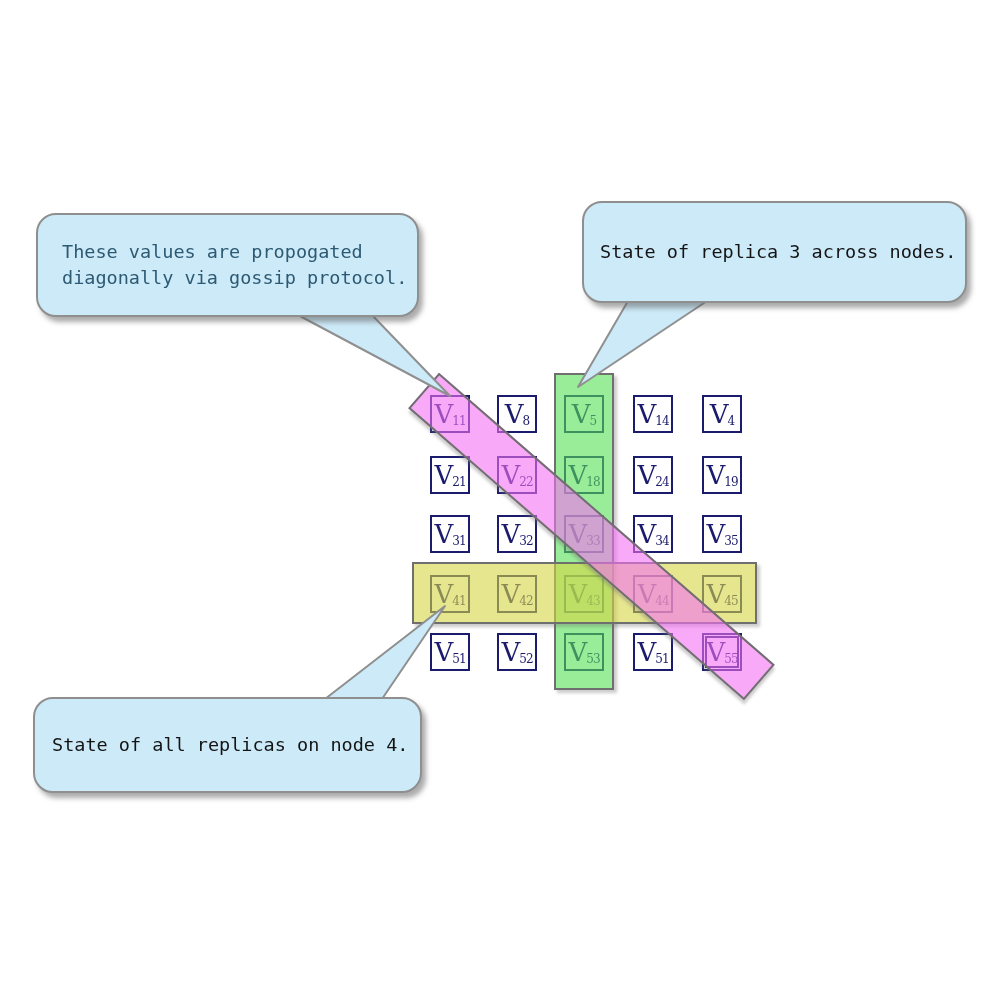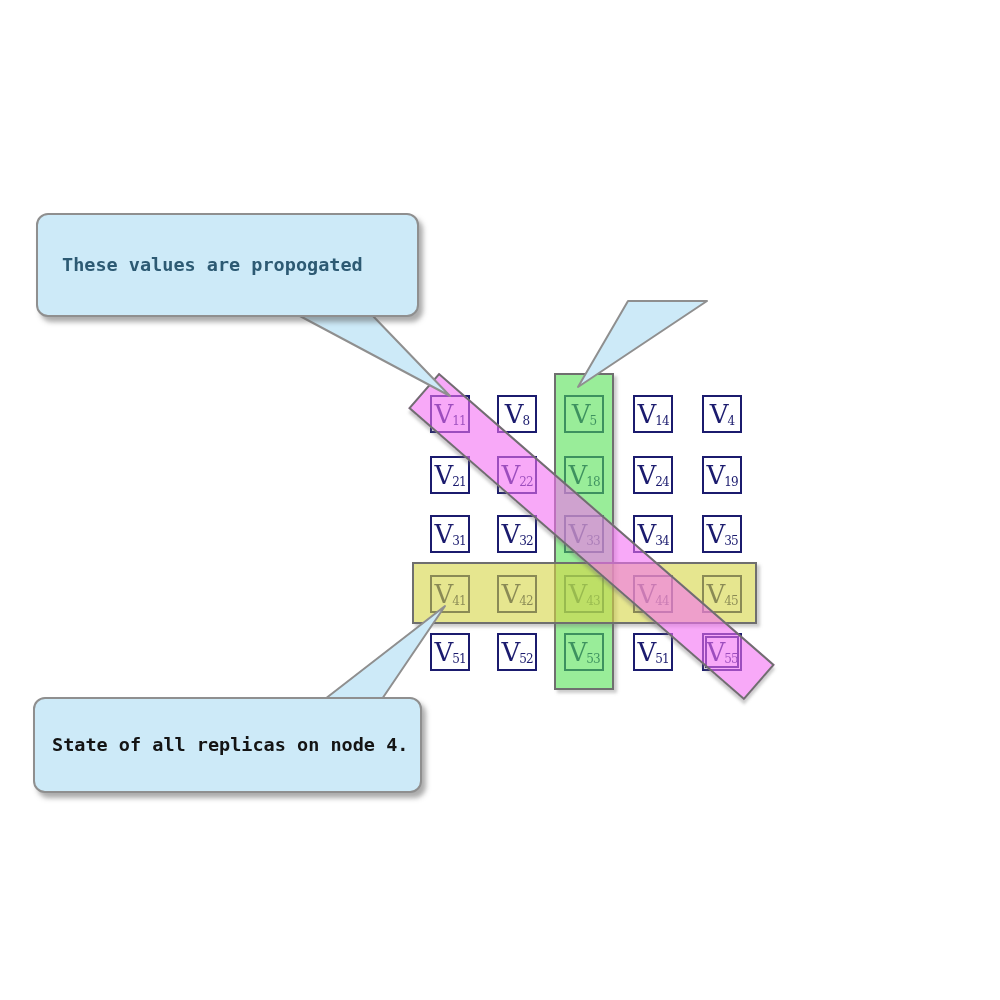--- a/index.html
+++ b/index.html
@@ -69,30 +69,29 @@
     position: absolute; left: 0; top: 0;
     z-index: 5; pointer-events: none;
   }
 
   
   .callout {
     position: absolute;
     box-sizing: border-box;
     background: #cdeaf8;
     border: 2px solid #8f8f8f;
-    border-radius: 12px;
+    border-radius: 20px;
     box-shadow: 4px 5px 5px rgba(90,90,90,0.5);
     display: flex;
     flex-direction: column;
     justify-content: center;
     font-size: 18.5px;
     line-height: 1.38;
     white-space: nowrap;
     z-index: 6;
-    font-weight: bold;
   }
   .callout-1 { left: 36px;  top: 213px; width: 383px; height: 104px; padding-left: 24px; color: #2d5a73; }
   .callout-2 { left: 582px; top: 201px; width: 385px; height: 102px; padding-left: 16px; color: #141414; }
   .callout-3 { left: 33px;  top: 697px; width: 389px; height: 96px;  padding-left: 17px; color: #141414; }
 </style>
 </head>
 <body>
 
 <div class="page">
 
@@ -208,18 +207,22 @@
   <div class="band band-diag"></div>
 
   <svg class="pointers" width="1000" height="1000" viewBox="0 0 1000 1000">
     <polygon points="298,315 372,315 450,396" fill="#cdeaf8" stroke="#8f8f8f" stroke-width="2" stroke-linejoin="round"></polygon>
     <polygon points="628,301 707,301 578,387" fill="#cdeaf8" stroke="#8f8f8f" stroke-width="2" stroke-linejoin="round"></polygon>
     <polygon points="325,699 382,699 445,606" fill="#cdeaf8" stroke="#8f8f8f" stroke-width="2" stroke-linejoin="round"></polygon>
   </svg>
 
   <div class="callout callout-1">
     <div>These values are propogated</div>
+    <div>diagonally via gossip protocol.</div>
+  </div>
+  <div class="callout callout-2">
+    <div>State of replica 3 across nodes.</div>
   </div>
   <div class="callout callout-3">
     <div>State of all replicas on node 4.</div>
   </div>
 
 </div>
 
 </body></html>

